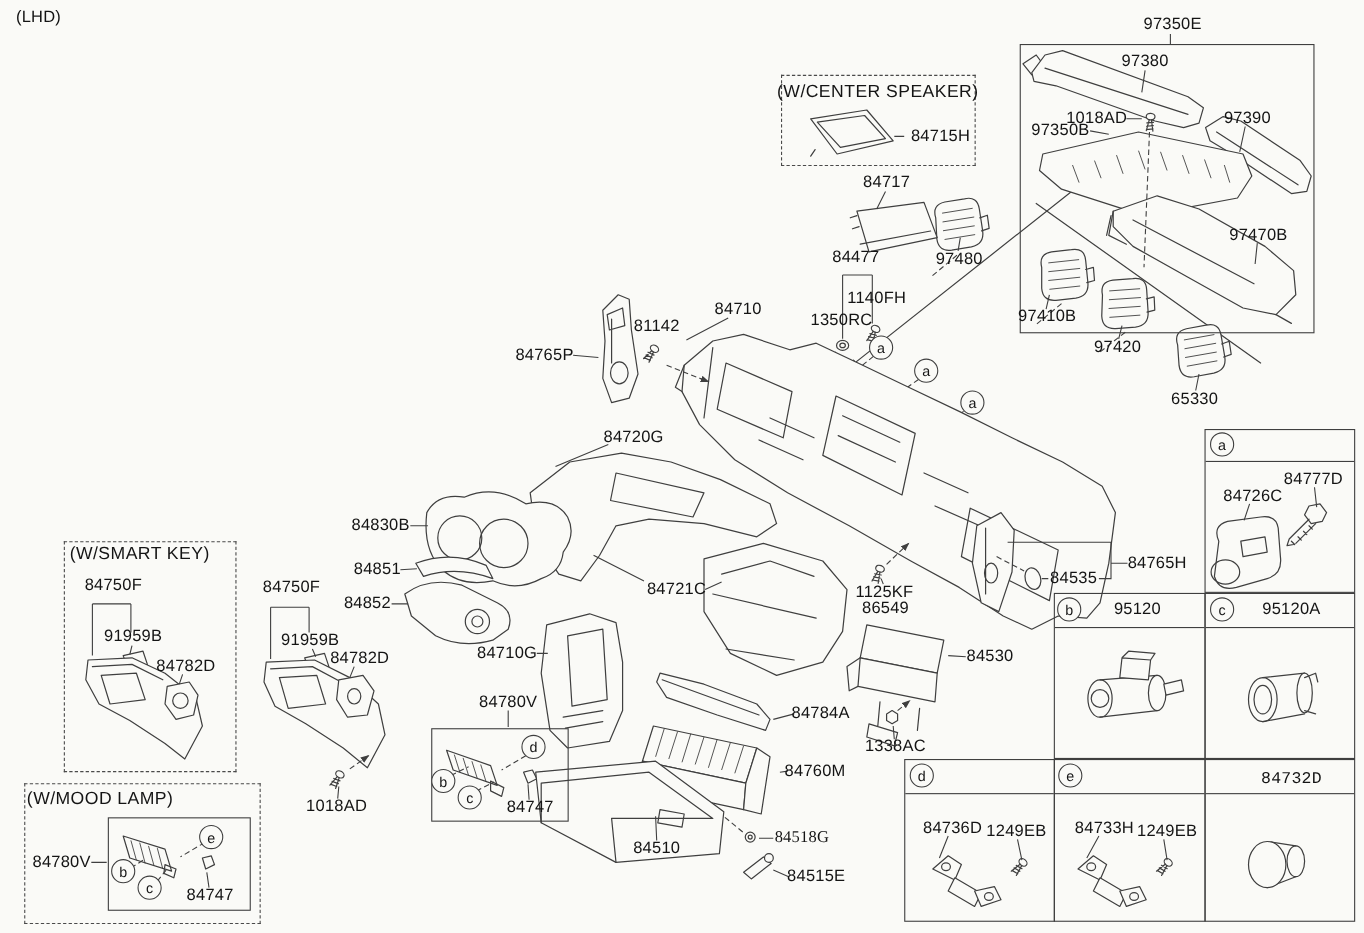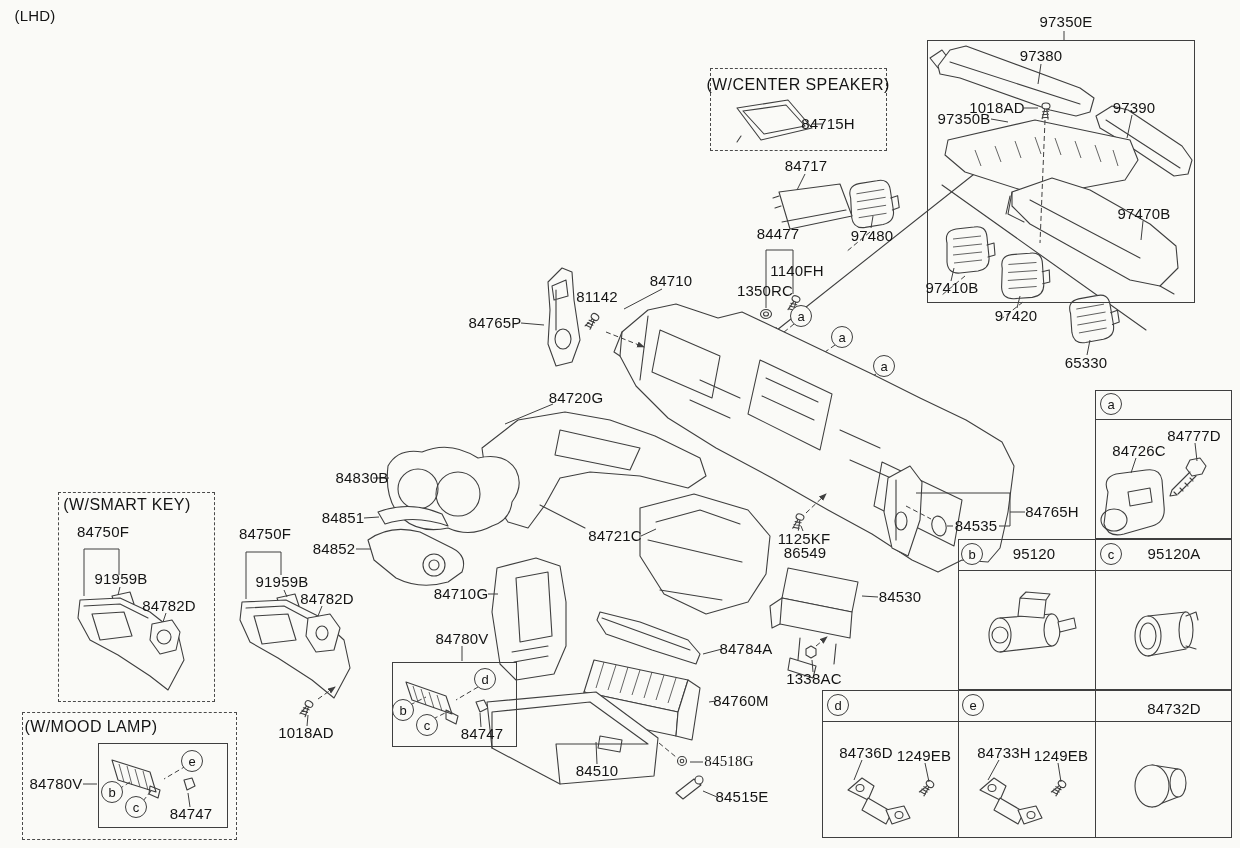--- a/index.html
+++ b/index.html
@@ -286,30 +286,30 @@
   <div class="lbl" style="left:1066px;top:22px;">97350E</div>
   <div class="lbl" style="left:1041px;top:56px;">97380</div>
   <div class="lbl" style="left:1134px;top:108px;">97390</div>
   <div class="lbl" style="left:997px;top:108px;">1018AD</div>
   <div class="lbl" style="left:964px;top:119px;">97350B</div>
   <div class="lbl" style="left:1144px;top:214px;">97470B</div>
   <div class="lbl" style="left:872px;top:236px;">97480</div>
   <div class="lbl" style="left:952px;top:288px;">97410B</div>
   <div class="lbl" style="left:1016px;top:316px;">97420</div>
   <div class="lbl" style="left:1086px;top:363px;">65330</div>
-  <div class="lbl" style="left:828px;top:124px;text-align:center;">84715H</div>
+  <div class="lbl" style="left:855px;top:124px;text-align:center;">84715H</div>
   <div class="lbl" style="left:806px;top:166px;">84717</div>
   <div class="lbl" style="left:778px;top:234px;">84477</div>
   <div class="lbl" style="left:797px;top:271px;">1140FH</div>
   <div class="lbl" style="left:765px;top:291px;">1350RC</div>
   <div class="lbl" style="left:671px;top:281px;">84710</div>
   <div class="lbl" style="left:597px;top:297px;">81142</div>
   <div class="lbl" style="left:495px;top:323px;">84765P</div>
   <div class="lbl" style="left:576px;top:398px;">84720G</div>
-  <div class="lbl" style="left:346px;top:478px;margin-left:16px;">84830B</div>
+  <div class="lbl" style="left:346px;top:478px;">84830B</div>
   <div class="lbl" style="left:343px;top:518px;">84851</div>
   <div class="lbl" style="left:334px;top:549px;">84852</div>
   <div class="lbl" style="left:103px;top:532px;">84750F</div>
   <div class="lbl" style="left:121px;top:579px;">91959B</div>
   <div class="lbl" style="left:169px;top:606px;">84782D</div>
   <div class="lbl" style="left:265px;top:534px;">84750F</div>
   <div class="lbl" style="left:282px;top:582px;">91959B</div>
   <div class="lbl" style="left:327px;top:599px;">84782D</div>
   <div class="lbl" style="left:306px;top:733px;">1018AD</div>
   <div class="lbl" style="left:56px;top:784px;">84780V</div>
@@ -330,14 +330,14 @@
   <div class="lbl" style="left:597px;top:771px;">84510</div>
   <div class="lbl" style="left:742px;top:797px;">84515E</div>
   <div class="lbl" style="left:1139px;top:451px;">84726C</div>
   <div class="lbl" style="left:1194px;top:436px;">84777D</div>
   <div class="lbl" style="left:1034px;top:554px;">95120</div>
   <div class="lbl" style="left:1174px;top:554px;">95120A</div>
   <div class="lbl" style="left:866px;top:753px;">84736D</div>
   <div class="lbl" style="left:924px;top:756px;">1249EB</div>
   <div class="lbl" style="left:1004px;top:753px;">84733H</div>
   <div class="lbl" style="left:1061px;top:756px;">1249EB</div>
-  <div class="lbl" style="left:1174px;top:709px;">84732D</div>
+  <div class="lbl" style="left:1174px;top:709px;font-family:Liberation Mono, monospace;">84732D</div>
 </div>
 
 </body></html>

